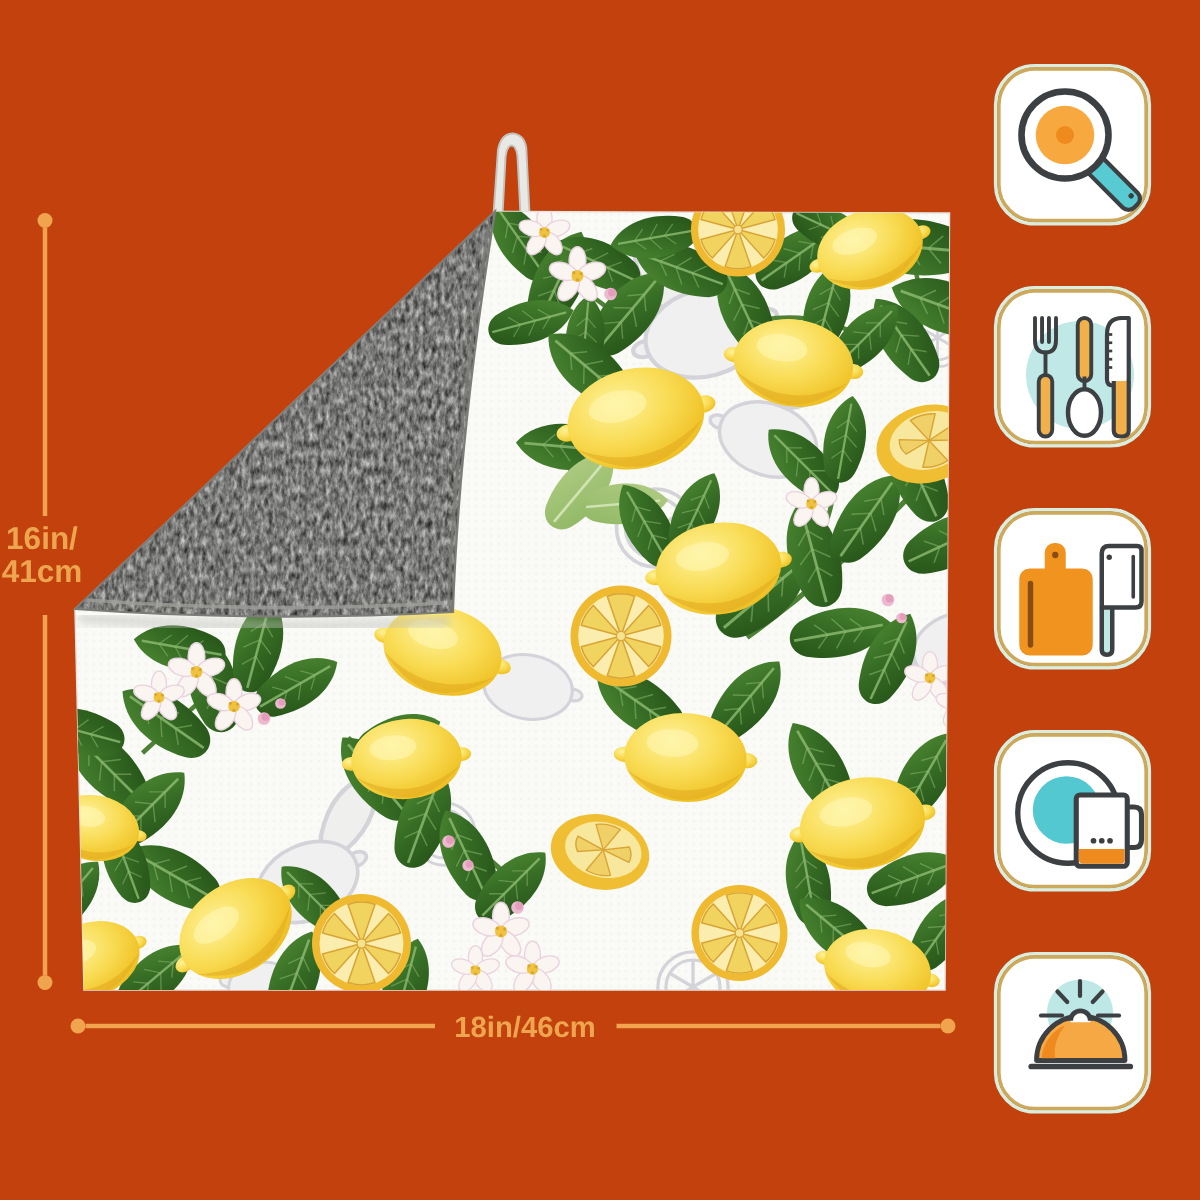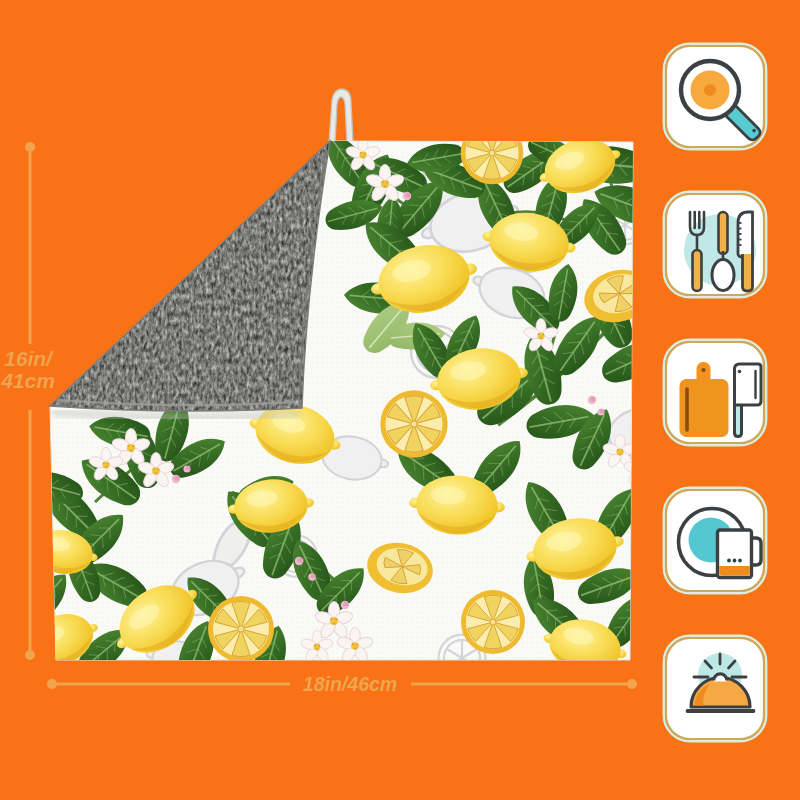--- a/index.html
+++ b/index.html
@@ -1,17 +1,17 @@
 <!DOCTYPE html>
 <html><head>
 <meta charset="utf-8">
 <style>
   html,body{margin:0;padding:0;background:#ffffff;}
-  #page{position:relative;width:800px;height:800px;background:#f97316;overflow:hidden;
-        font-family:"Liberation Sans", sans-serif;font-style:italic;}
+  #page{position:relative;width:800px;height:800px;background:#c2410c;overflow:hidden;
+        font-family:"Liberation Sans", sans-serif;}
 </style>
 </head>
 <body>
 <div id="page">
 <svg width="800" height="800" viewBox="0 0 800 800" xmlns="http://www.w3.org/2000/svg">
 <defs>
   <radialGradient id="lemg" cx="0.38" cy="0.32" r="0.85">
     <stop offset="0" stop-color="#FEF39B"></stop>
     <stop offset="0.45" stop-color="#F9DC55"></stop>
     <stop offset="0.8" stop-color="#F0C327"></stop>

